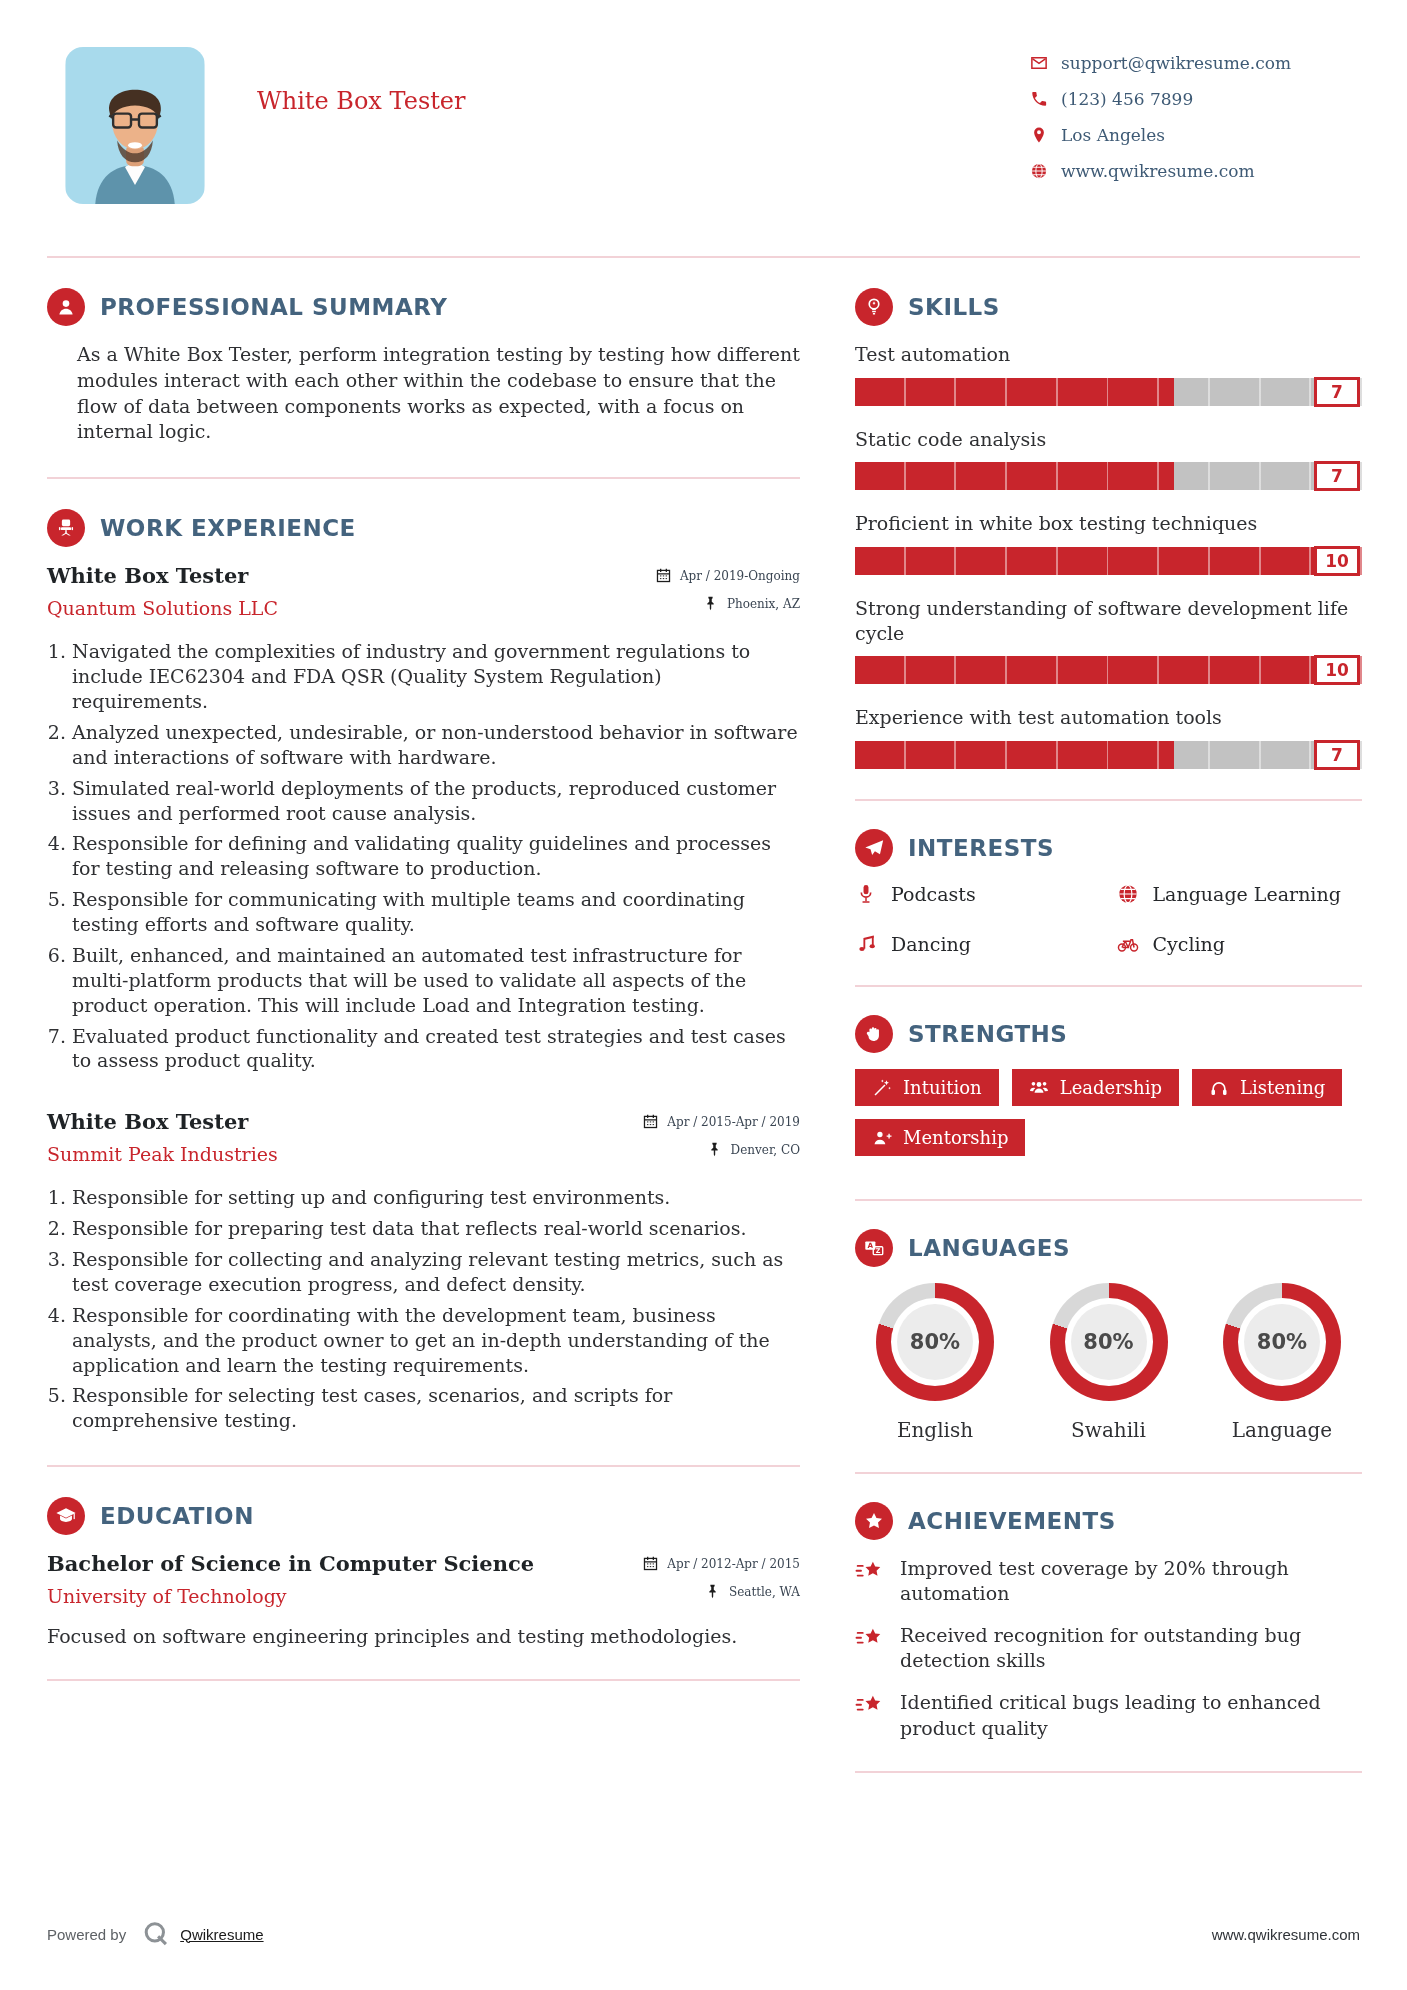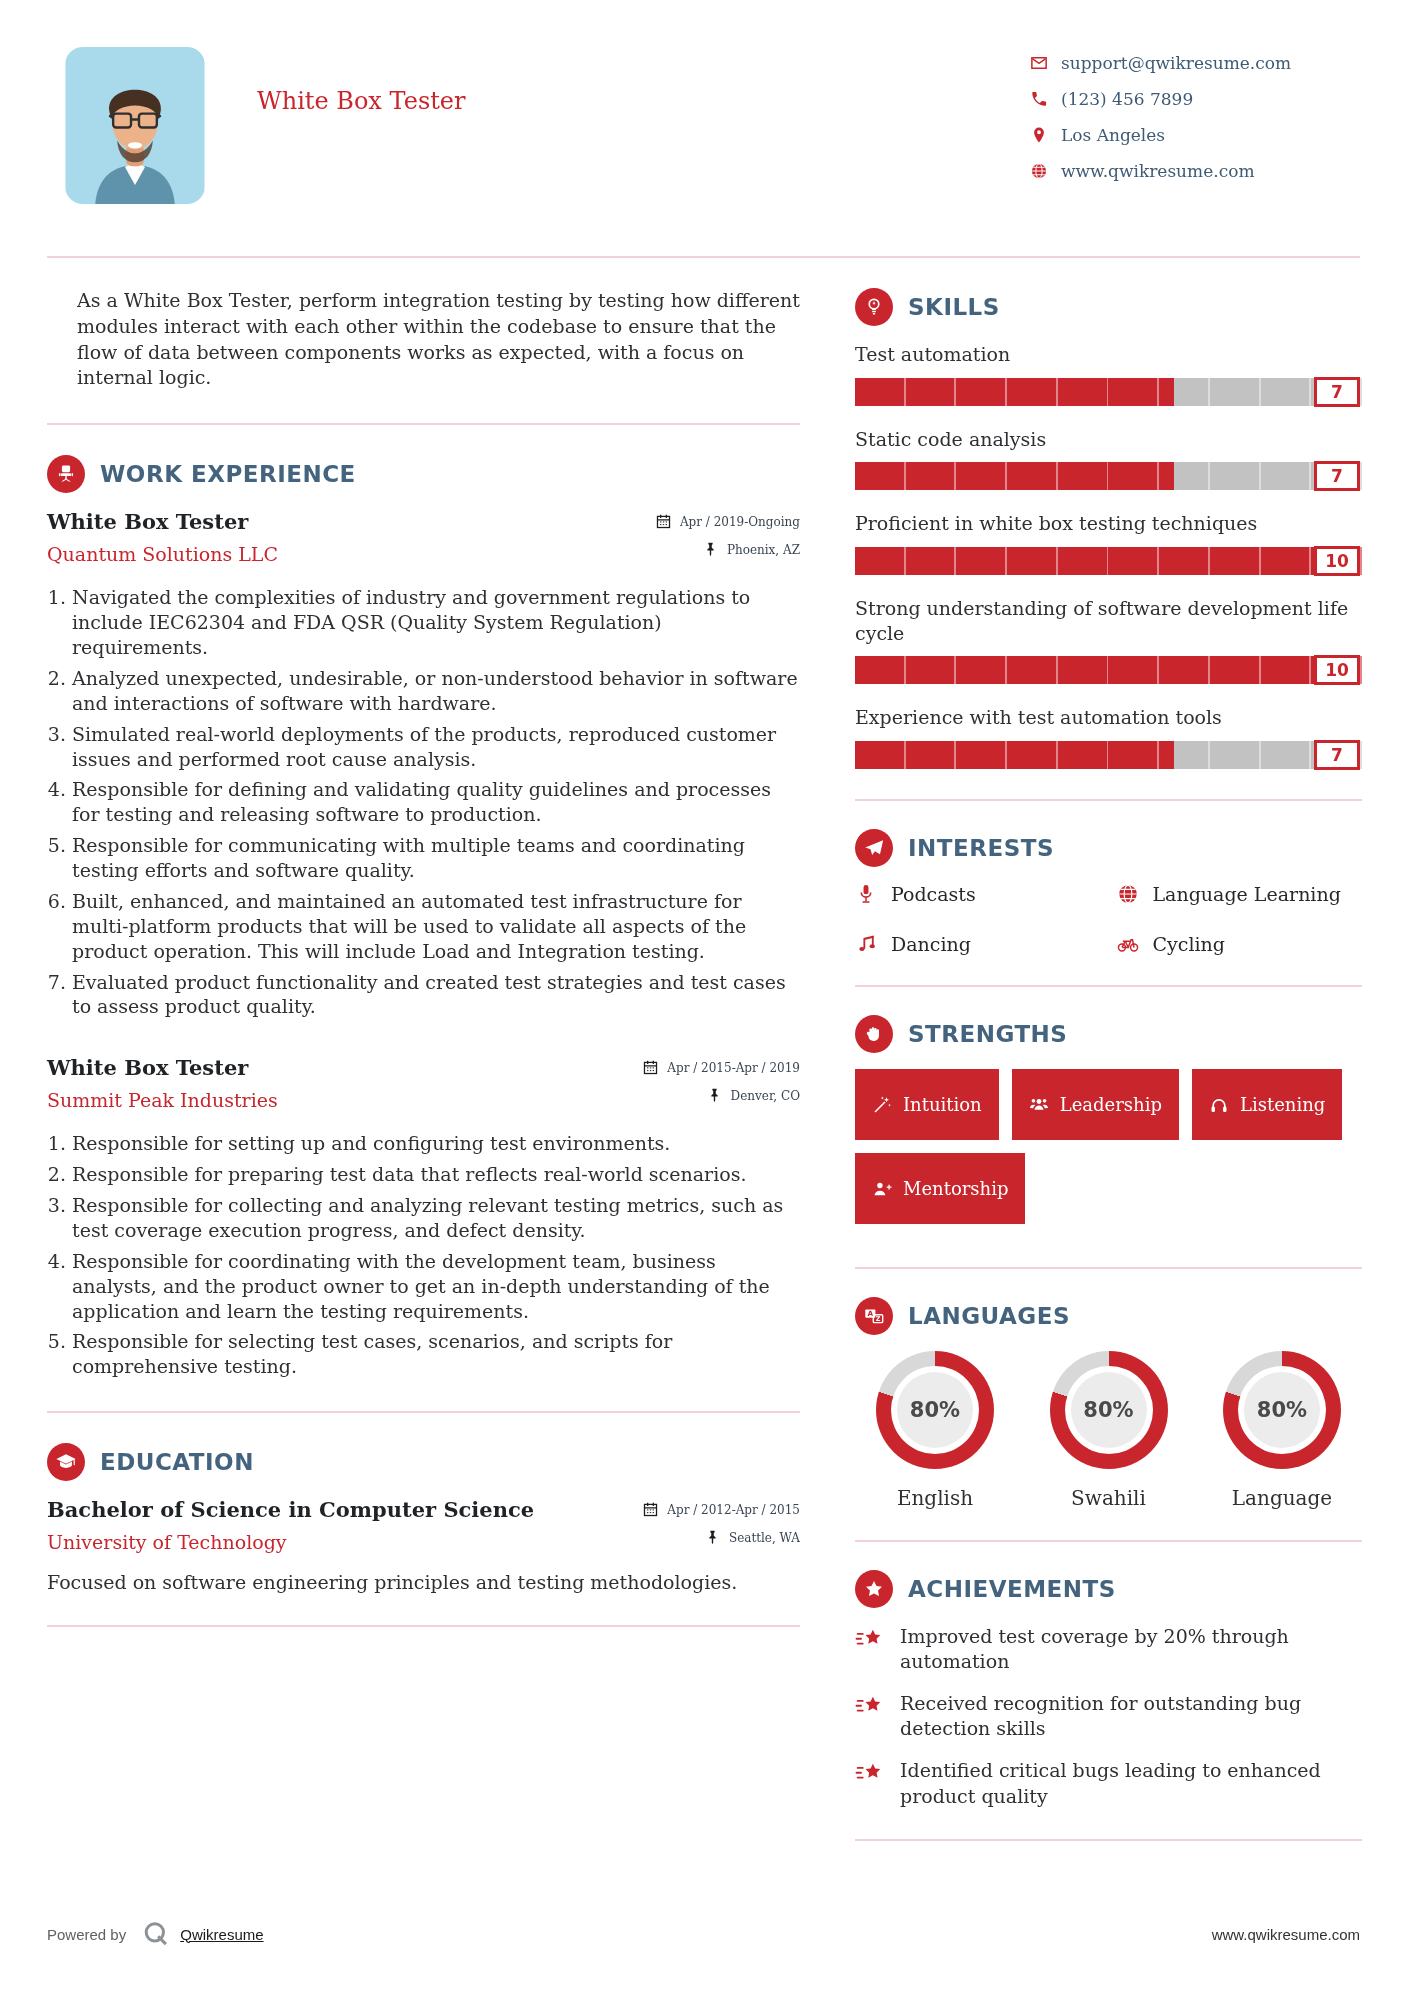--- a/index.html
+++ b/index.html
@@ -72,21 +72,21 @@
   }
   
   .int-grid { display: grid; grid-template-columns: 1fr 1fr; row-gap: 28px; column-gap: 16px; margin-top: 8px; }
   .int-item { display: flex; align-items: center; gap: 14px; }
   .int-ic { width: 22px; height: 22px; color: #c8252c; flex: 0 0 auto; }
   .int-ic svg { width: 100%; height: 100%; display: block; }
   .int-label { font-size: 19px; color: #26282b; }
   
   .chips { display: flex; flex-wrap: wrap; margin-top: 6px; }
   .chip { display: inline-flex; align-items: center; gap: 11px; background: #c8252c; color: #fff;
-    padding: 25px 17px; margin: 0 13px 13px 0; font-size: 18px; }
+    padding: 8px 17px; margin: 0 13px 13px 0; font-size: 18px; }
   .chip-ic { width: 20px; height: 20px; flex: 0 0 auto; }
   .chip-ic svg { width: 100%; height: 100%; display: block; }
   
   .langs { display: flex; justify-content: space-between; padding: 0 4px; margin-top: 16px; text-align: center; }
   .lang { display: flex; flex-direction: column; align-items: center; width: 152px; }
   .donut { width: 118px; height: 118px; border-radius: 50%; display: flex; align-items: center; justify-content: center; }
   .hole { width: 88px; height: 88px; border-radius: 50%; background: #fff; display: flex; align-items: center; justify-content: center; }
   .core { width: 76px; height: 76px; border-radius: 50%; background: #ececec; display: flex; align-items: center; justify-content: center;
     font: 700 21px "DejaVu Sans", sans-serif; color: #4a4a4a; }
   .lang-name { margin-top: 17px; font-size: 20px; color: #2f3033; }
@@ -176,20 +176,29 @@
       </ul>
   </div>
 
   <hr class="rule top-rule">
 
   <div class="columns">
 
     <div class="col-left">
 
       <section>
+        <div class="sec-head">
+          <span class="sec-ic">
+            <svg viewBox="0 0 24 24">
+                <circle cx="12" cy="8.3" r="3.6" fill="#fff"></circle>
+                <path d="M4.8 20.2c.5-4 3.5-6.4 7.2-6.4s6.7 2.4 7.2 6.4z" fill="#fff"></path>
+              </svg>
+          </span>
+          <h2>PROFESSIONAL SUMMARY</h2>
+        </div>
         <p class="summary-text">As a White Box Tester, perform integration testing by testing how different modules interact with each other within the codebase to ensure that the flow of data between components works as expected, with a focus on internal logic.</p>
       </section>
 
       <hr class="rule">
 
       <section>
         <div class="sec-head">
           <span class="sec-ic">
             <svg viewBox="0 0 24 24">
                 <g fill="#fff">

